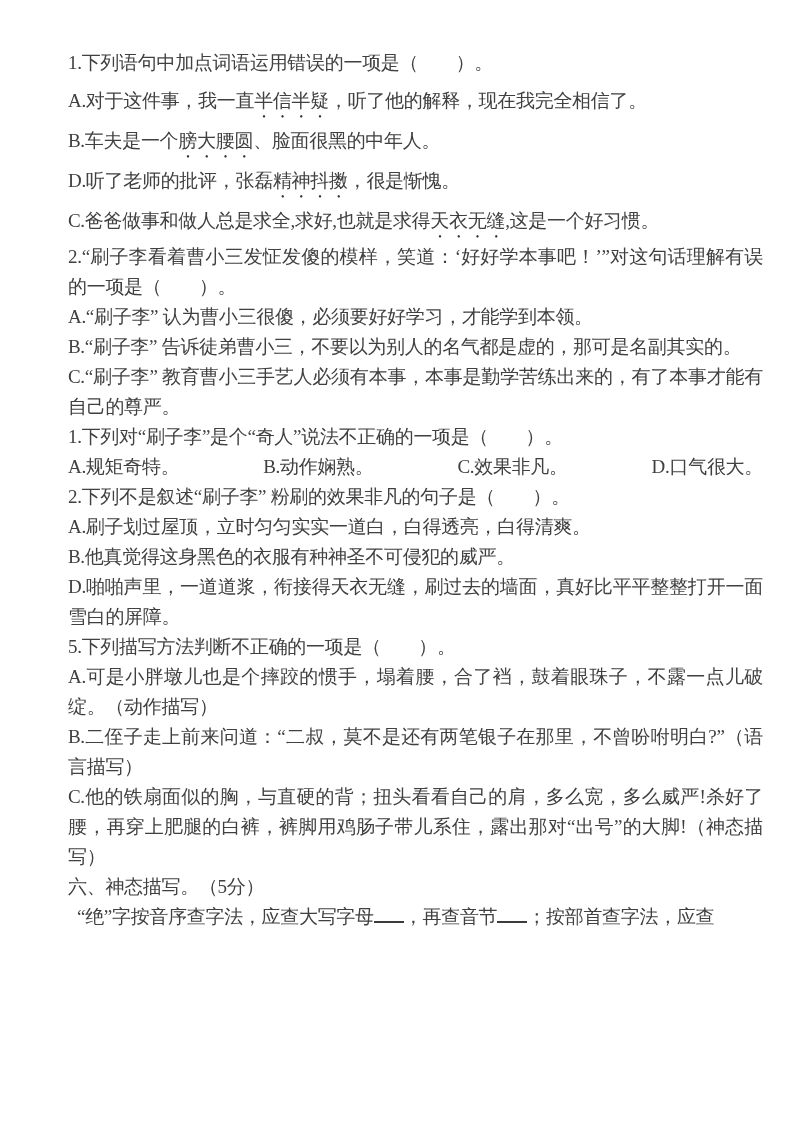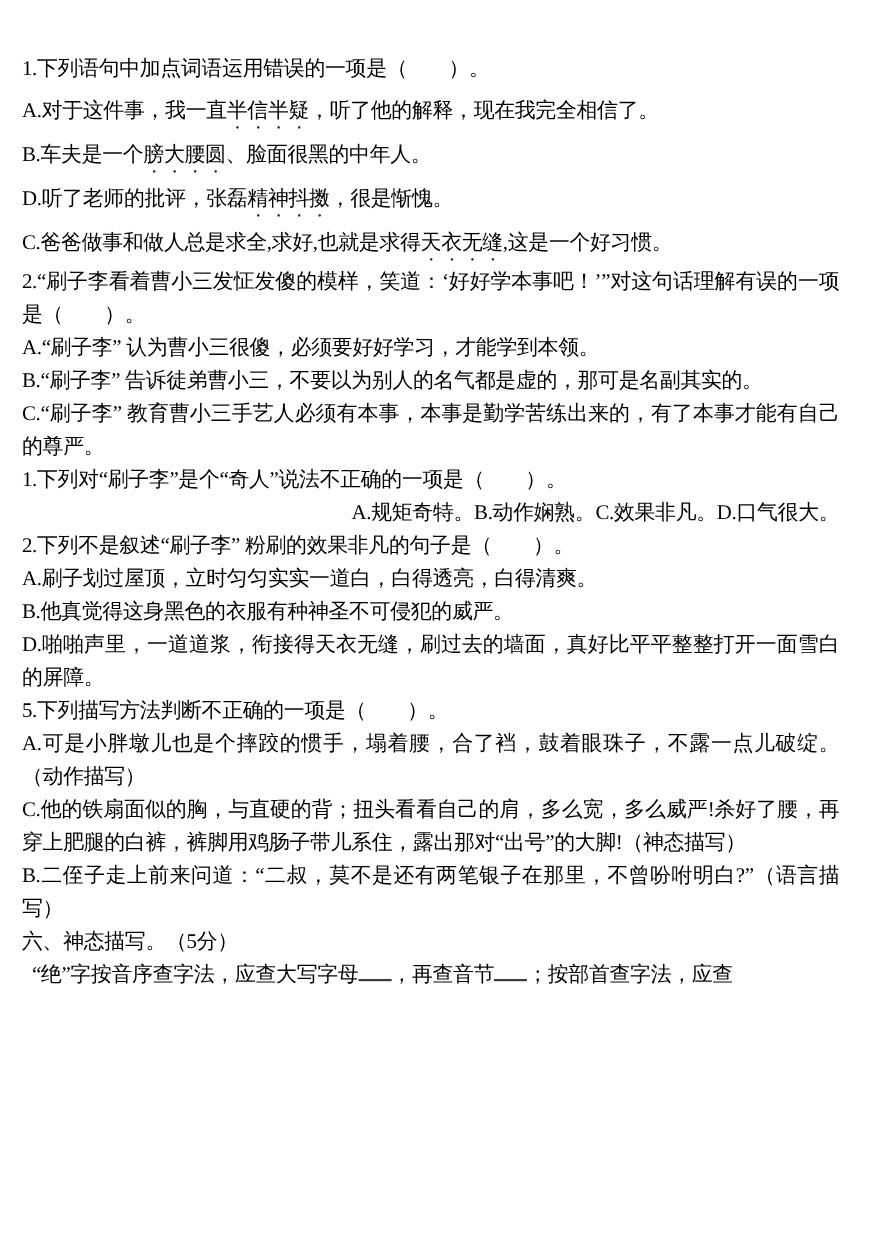--- a/index.html
+++ b/index.html
@@ -6,44 +6,44 @@
     margin: 0;
     padding: 0;
     background: #ffffff;
   }
   .page {
     position: relative;
     box-sizing: border-box;
     width: 793px;
     height: 1122px;
     background: #ffffff;
-    padding: 44px 30px 0 20px;
+    padding: 44px 30px 0 68px;
     font-family: "Liberation Serif", "DejaVu Serif", serif;
     font-size: 19px;
-    color: #000000;
+    color: #404040;
     text-align: justify;
     letter-spacing: -0.3px;
     overflow: hidden;
   }
   .line {
     margin: 0;
     line-height: 30px;
   }
   .question.wide .line {
     line-height: 38px;
   }
   .em-dots {
     -webkit-text-emphasis: filled dot #2e2e2e;
     text-emphasis: filled dot #2e2e2e;
     -webkit-text-emphasis-position: under right;
     text-emphasis-position: under right;
   }
   .options-row {
     display: flex;
-    justify-content: flex-end;
+    justify-content: space-between;
   }
   .options-row span {
     white-space: nowrap;
   }
   .blank {
     display: inline-block;
     width: 30px;
     height: 3px;
     border-bottom: 2px solid #3c3c3c;
     vertical-align: baseline;
@@ -81,21 +81,21 @@
       </div>
       <div class="question">
         <p class="line"><span>2.下列不是叙述“刷子李” 粉刷的效果非凡的句子是（　　）。</span></p>
         <p class="line"><span>A.刷子划过屋顶，立时匀匀实实一道白，白得透亮，白得清爽。</span></p>
         <p class="line"><span>B.他真觉得这身黑色的衣服有种神圣不可侵犯的威严。</span></p>
         <p class="line"><span>D.啪啪声里，一道道浆，衔接得天衣无缝，刷过去的墙面，真好比平平整整打开一面雪白的屏障。</span></p>
       </div>
       <div class="question">
         <p class="line"><span>5.下列描写方法判断不正确的一项是（　　）。</span></p>
         <p class="line"><span>A.可是小胖墩儿也是个摔跤的惯手，塌着腰，合了裆，鼓着眼珠子，不露一点儿破绽。（动作描写）</span></p>
+        <p class="line"><span>B.二侄子走上前来问道：“二叔，莫不是还有两笔银子在那里，不曾吩咐明白?”（语言描写）</span></p>
         <p class="line"><span>C.他的铁扇面似的胸，与直硬的背；扭头看看自己的肩，多么宽，多么威严!杀好了腰，再穿上肥腿的白裤，裤脚用鸡肠子带儿系住，露出那对“出号”的大脚!（神态描写）</span></p>
-        <p class="line"><span>B.二侄子走上前来问道：“二叔，莫不是还有两笔银子在那里，不曾吩咐明白?”（语言描写）</span></p>
       </div>
     </div>
   <div>
     <p class="line">六、神态描写。（5分）</p>
     <p class="line indent"><span>“绝”字按音序查字法，应查大写字母</span><span class="blank"></span><span>，再查音节</span><span class="blank"></span><span>；按部首查字法，应查</span></p>
   </div>
 </div>
 
 </body></html>

